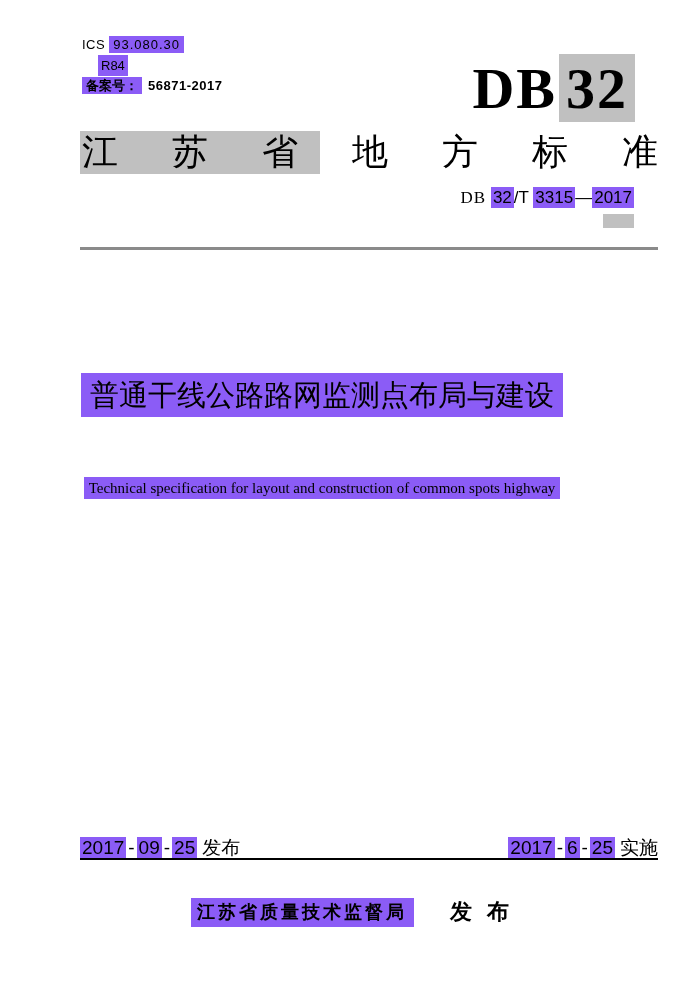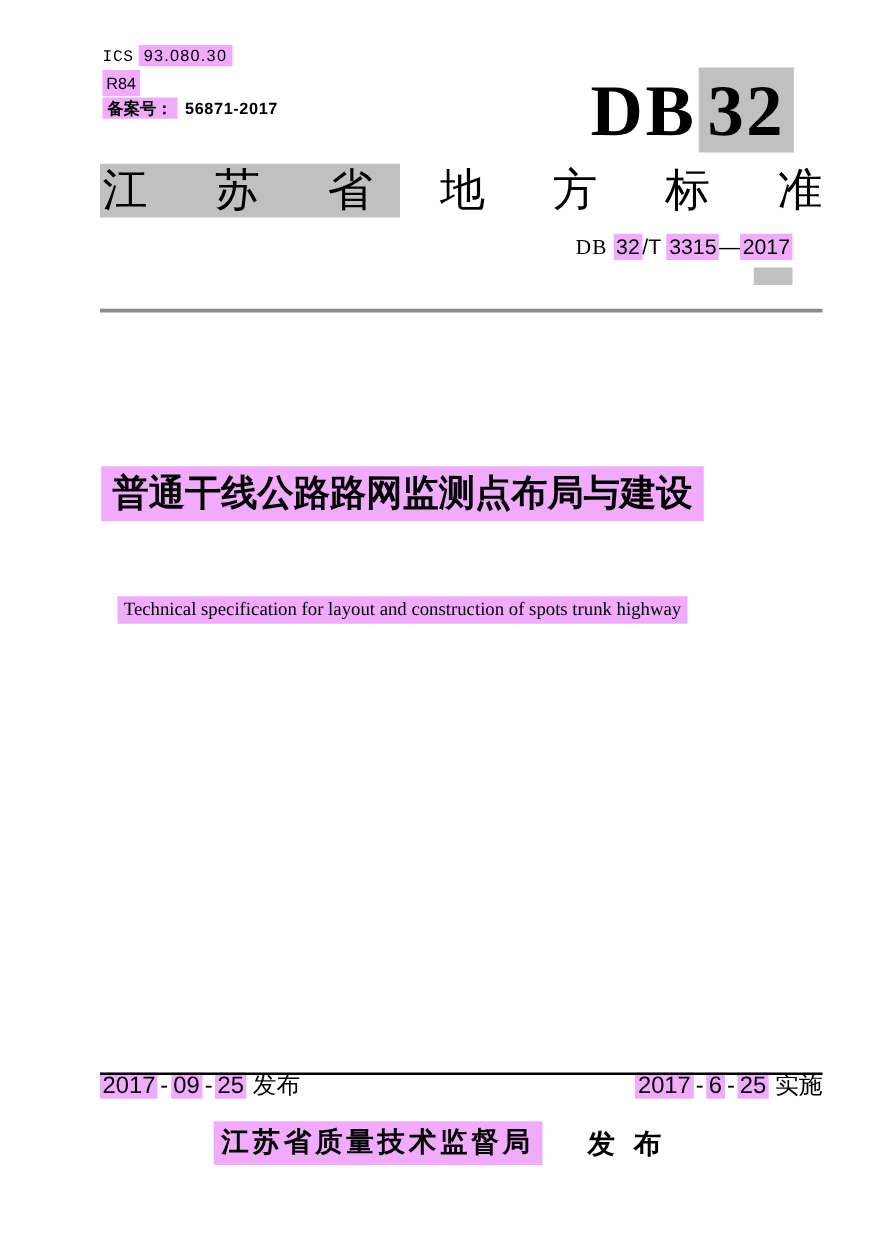--- a/index.html
+++ b/index.html
@@ -2,28 +2,28 @@
 <html><head>
 <meta charset="utf-8">
 <style>
   html,body{margin:0;padding:0;}
   body{
     width:700px;height:990px;background:#ffffff;color:#000;
     font-family:"Liberation Sans", sans-serif;
     position:relative;overflow:hidden;
   }
   .page{position:absolute;inset:0;background:#fff;}
-  .hl{background:#f0abfc;}
+  .hl{background:#8b5cf6;}
 
   
   .ics-block{position:absolute;left:82px;top:35px;font-size:13px;line-height:19px;}
   .ics-block .row{white-space:nowrap;}
-  .ics-label{font-family:Liberation Mono, monospace;letter-spacing:0.5px;}
+  .ics-label{font-family:Liberation Sans, sans-serif;letter-spacing:0.5px;}
   .ics-code{padding:1px 4px;margin-left:4px;letter-spacing:1px;}
-  .class-code{padding:1px 3px;display:inline-block;margin-top:1px;}
+  .class-code{padding:1px 3px;display:inline-block;margin-top:1px;margin-left:16px;}
   .record-label{padding:1px 4px;font-weight:bold;}
   .record-number{margin-left:6px;letter-spacing:0.5px;font-weight:bold;}
 
   
   .emblem{position:absolute;top:54px;right:65px;height:68px;display:flex;align-items:center;
           font-family:"Liberation Serif", serif;font-weight:bold;font-size:58px;letter-spacing:2px;}
   .emblem .prefix{padding-right:2px;}
   .emblem .region{background:#c0c0c0;height:68px;display:flex;align-items:center;padding:0 7px;}
 
   
@@ -36,41 +36,41 @@
   .doc-number{position:absolute;top:188px;right:66px;font-size:17px;white-space:nowrap;margin-left:30px;}
   .doc-number .seg{padding:1px 2px;}
   .doc-number .prefix{font-family:"Liberation Serif", serif;letter-spacing:1px;}
   .rev-block{position:absolute;top:214px;right:66px;width:31px;height:14px;background:#c0c0c0;}
 
   .top-rule{position:absolute;left:80px;top:247px;width:578px;height:3px;background:#8a8a8a;}
 
   
   .title-wrap{position:absolute;left:22px;top:373px;width:600px;text-align:center;}
   .title-line{margin-bottom:2px;}
-  .title-line .hl{display:inline-block;font-size:29px;font-weight:bold;line-height:36px;padding:4px 9px;}
+  .title-line .hl{display:inline-block;font-size:29px;font-weight:normal;line-height:36px;padding:4px 9px;}
 
   
   .en-wrap{position:absolute;left:22px;top:477px;width:600px;text-align:center;
            font-family:"Liberation Serif", serif;font-size:15px;}
   .en-line{margin-bottom:4px;}
   .en-line .hl{display:inline-block;padding:2px 5px;line-height:18px;}
 
   
   .dates{position:absolute;left:80px;top:835px;width:578px;display:flex;
          justify-content:space-between;font-size:19px;align-items:baseline;}
-  .date{white-space:nowrap;margin-top:20px;}
+  .date{white-space:nowrap;}
   .date .seg{padding:0 2px;}
   .date .sep{margin:0 2px;}
   .date .suffix{margin-left:5px;font-weight:500;}
   .bottom-rule{position:absolute;left:80px;top:858px;width:578px;height:2px;background:#000;}
 
   
   .publisher{position:absolute;left:0;top:897px;width:700px;display:flex;
              justify-content:center;align-items:center;gap:36px;}
-  .publisher .name{font-size:22px;font-weight:bold;letter-spacing:3px;padding:2px 7px 3px 6px;text-align:right;}
+  .publisher .name{font-size:18px;font-weight:bold;letter-spacing:3px;padding:2px 7px 3px 6px;text-align:right;}
   .publisher .action{font-size:22px;font-weight:bold;letter-spacing:15px;margin-right:-15px;}
 </style>
 </head>
 <body>
 
 <div class="page">
 
   <div class="ics-block">
     <div class="row">
       <span class="ics-label">ICS</span><span class="ics-code hl">93.080.30</span>
@@ -109,21 +109,21 @@
   <div class="top-rule"></div>
 
   <div class="title-wrap">
     <div class="title-line">
       <span class="hl">普通干线公路路网监测点布局与建设</span>
     </div>
   </div>
 
   <div class="en-wrap">
     <div class="en-line">
-      <span class="hl">Technical specification for layout and construction of spots trunk highway</span>
+      <span class="hl">Technical specification for layout and construction of common spots highway</span>
     </div>
   </div>
 
   <div class="dates">
     <div class="date">
       <span class="seg hl">2017</span><span class="sep">-</span><span class="seg hl">09</span><span class="sep">-</span><span class="seg hl">25</span><span class="suffix">发布</span>
     </div>
     <div class="date">
       <span class="seg hl">2017</span><span class="sep">-</span><span class="seg hl">6</span><span class="sep">-</span><span class="seg hl">25</span><span class="suffix">实施</span>
     </div>

